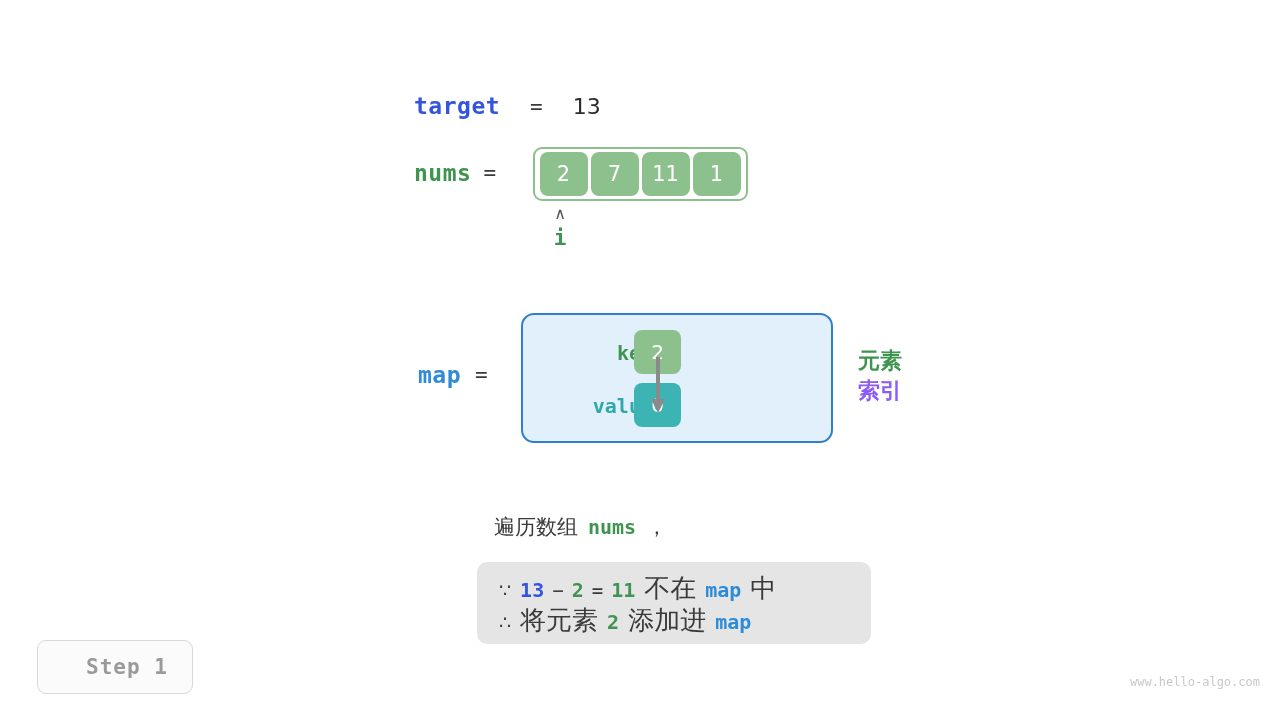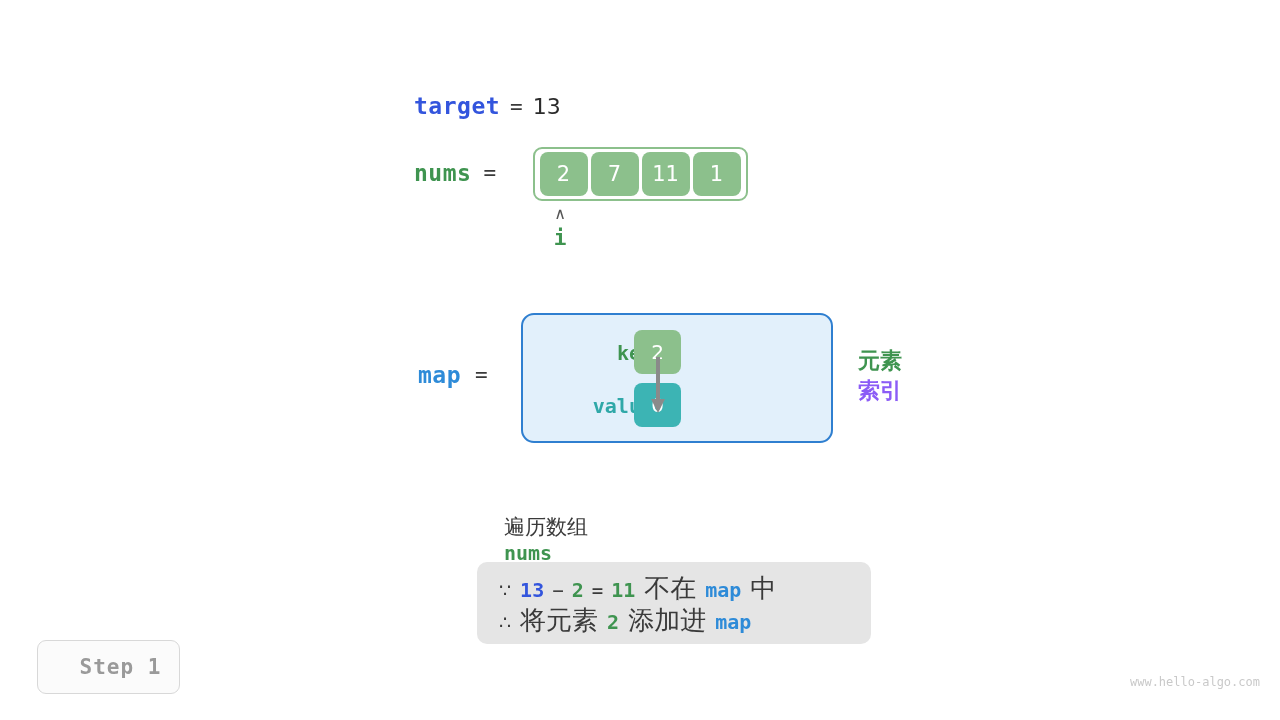--- a/index.html
+++ b/index.html
@@ -16,20 +16,21 @@
   }
 
   
   #target-row {
     position: absolute;
     left: 414px;
     top: 93px;
     display: flex;
     align-items: baseline;
     white-space: pre;
+    gap: 20px;
   }
   #target-row .var {
     font-family: "DejaVu Sans Mono", monospace;
     font-size: 23px;
     font-weight: bold;
     color: #3355dd;
     letter-spacing: 0.5px;
   }
   #target-row .eq {
     font-family: "DejaVu Sans Mono", monospace;
@@ -215,21 +216,20 @@
   
   #caption {
     position: absolute;
     left: 494px;
     top: 513px;
     font-size: 21px;
     color: #3a3a3a;
     white-space: pre;
     display: flex;
     align-items: baseline;
-    flex-direction: column;
   }
   #caption .code-green {
     font-family: "DejaVu Sans Mono", monospace;
     font-size: 20px;
     font-weight: bold;
     color: #3f9450;
     margin: 0 10px;
   }
 
   
@@ -285,21 +285,21 @@
     font-size: 20px;
     color: #2e8bd8;
   }
   .sp { width: 9px; display: inline-block; }
 
   
   #step-badge {
     position: absolute;
     left: 37px;
     top: 640px;
-    width: 143px;
+    width: 156px;
     height: 54px;
     box-sizing: border-box;
     border: 1.5px solid #d8d8d8;
     border-radius: 9px;
     background: #fbfbfb;
     display: flex;
     align-items: center;
     justify-content: center;
     font-family: "DejaVu Sans Mono", monospace;
     font-size: 21px;

